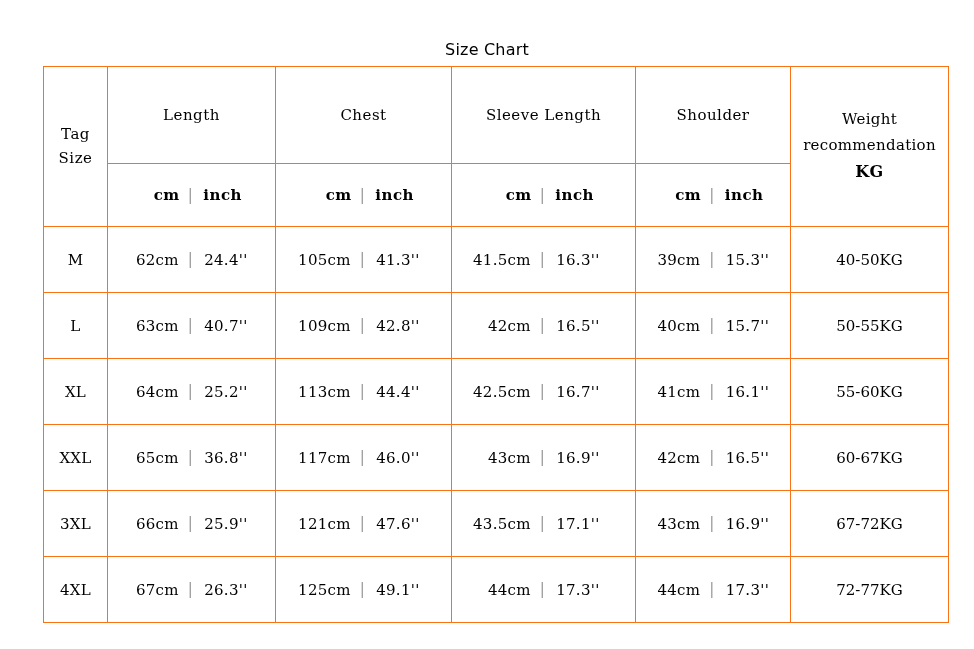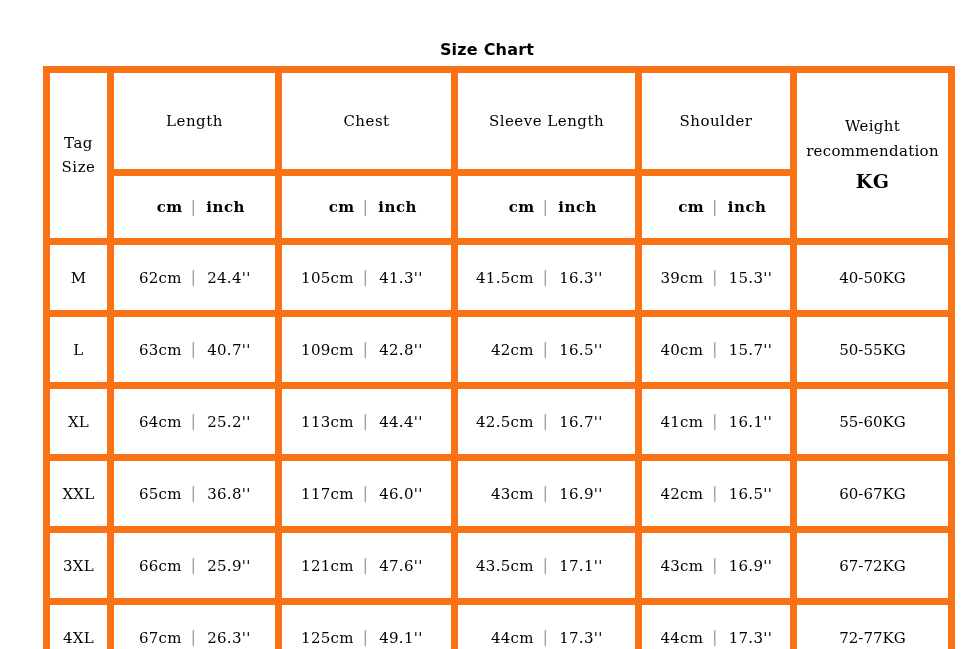--- a/index.html
+++ b/index.html
@@ -20,37 +20,37 @@
     height: 649px;
     background: #ffffff;
   }
   .chart-title {
     position: absolute;
     top: 40px;
     left: 0;
     width: 974px;
     text-align: center;
     font-family: "DejaVu Sans", sans-serif;
-    font-weight: bold;
+    font-weight: normal;
     font-size: 16px;
     letter-spacing: 0.2px;
   }
   .table-wrap {
     position: absolute;
     left: 43px;
     top: 66px;
     width: 905px;
   }
   table.size-table {
     border-collapse: collapse;
     width: 905px;
     table-layout: fixed;
   }
   table.size-table td {
-    border: 7px solid #f97316;
+    border: 1px solid #f97316;
     text-align: center;
     vertical-align: middle;
     font-family: "DejaVu Serif", serif;
     font-size: 15px;
     padding: 0;
   }
   
   col.c-tag    { width: 64px; }
   col.c-len    { width: 168px; }
   col.c-chest  { width: 176px; }
@@ -114,21 +114,21 @@
   .pair.units .b { padding-left: 10px; }
   .weight-cell {
     font-family: "DejaVu Sans", sans-serif;
     font-weight: normal;
     font-size: 14px;
     letter-spacing: 0;
   }
   .unit-kg {
     font-family: "DejaVu Serif", serif;
     font-weight: bold;
-    font-size: 19px;
+    font-size: 16px;
     letter-spacing: 0.5px;
   }
 </style>
 </head>
 <body>
 
 <div class="page">
 
   <div class="chart-title">Size Chart</div>
 

